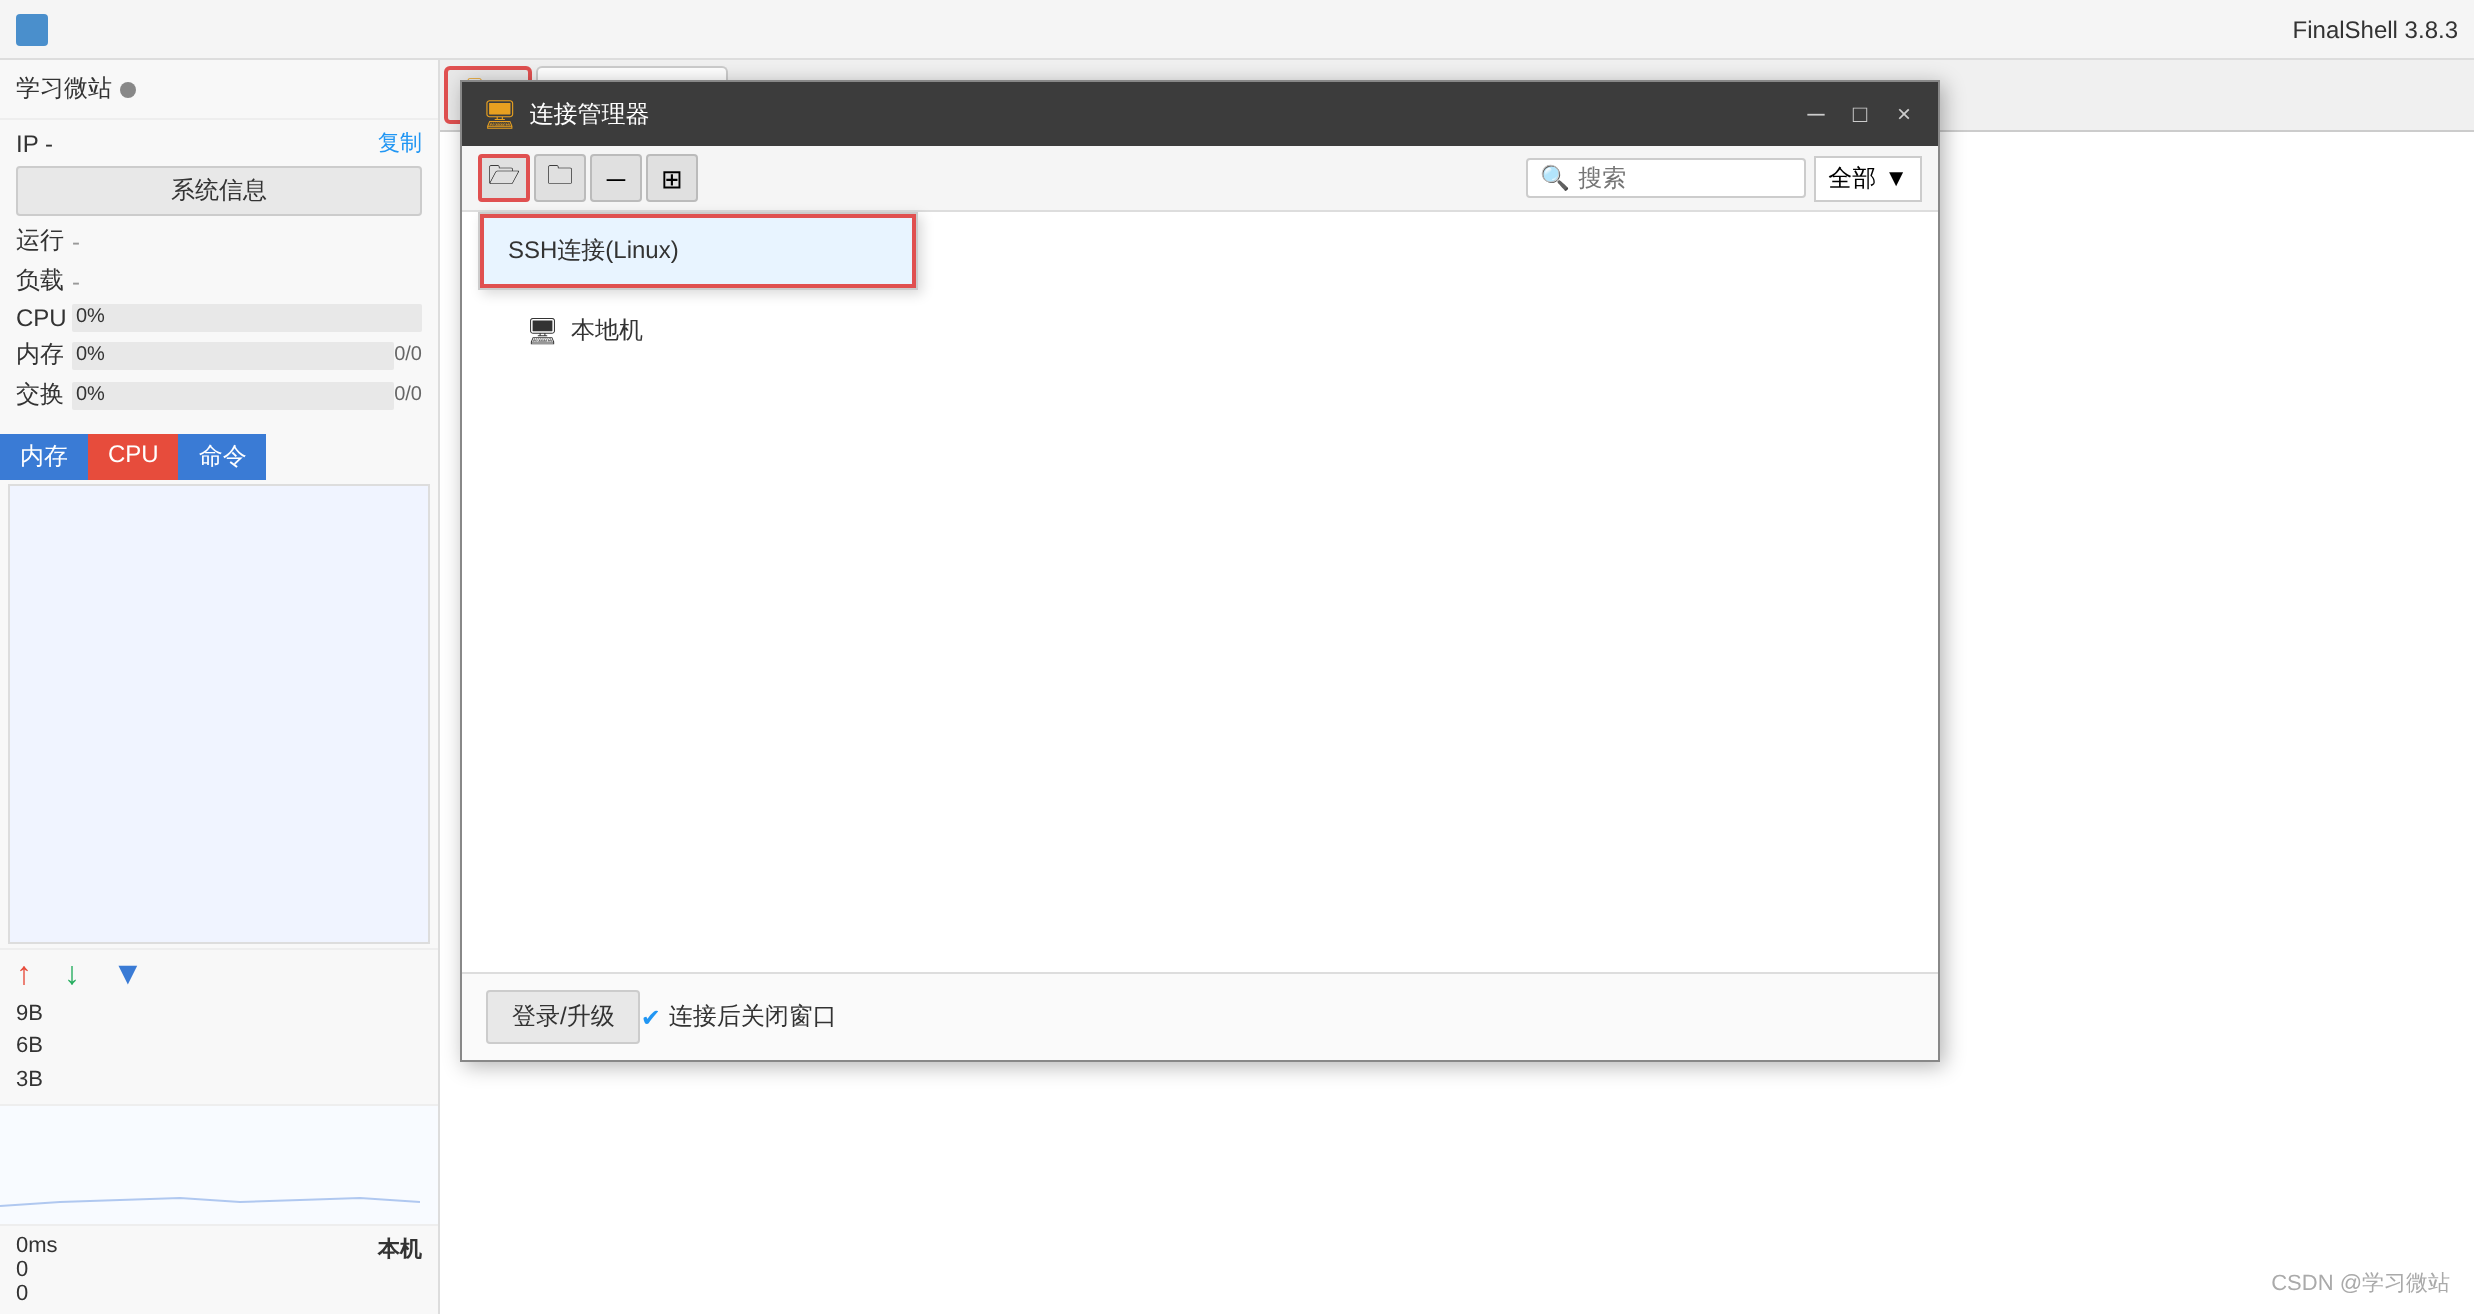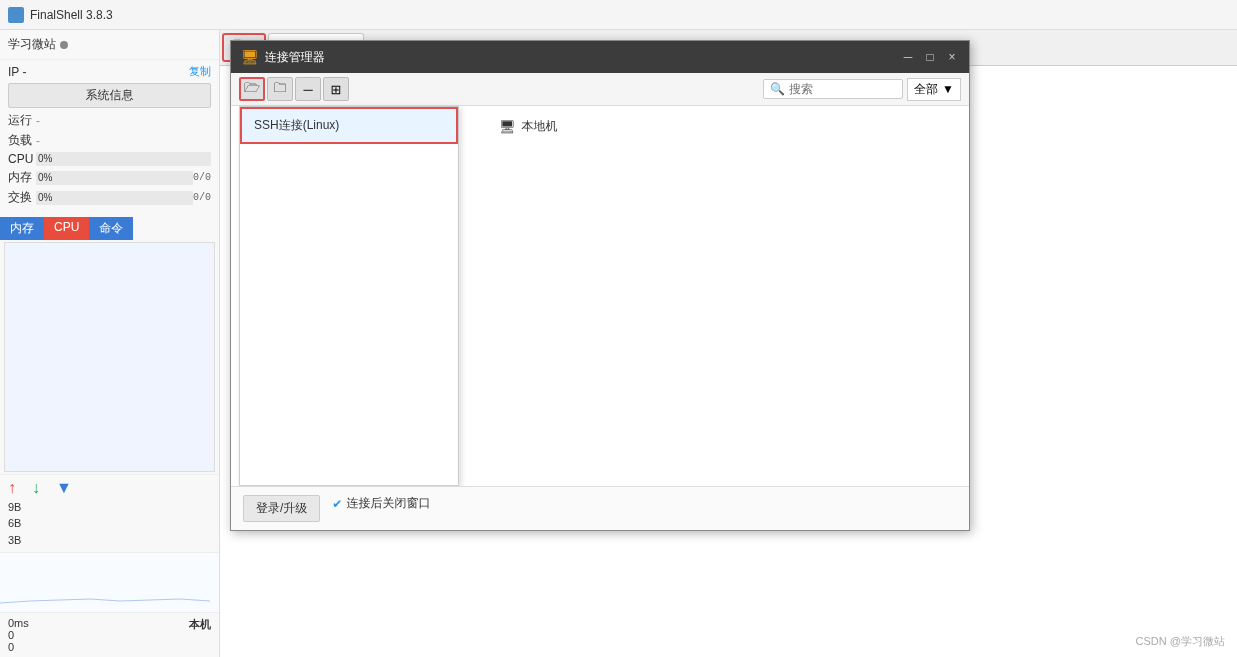--- a/index.html
+++ b/index.html
@@ -15,20 +15,21 @@
 
     
     .title-bar {
       background: #f5f5f5;
       height: 30px;
       display: flex;
       align-items: center;
       padding: 0 8px;
       border-bottom: 1px solid #ddd;
       user-select: none;
+      justify-content: space-between;
     }
     .title-bar-icon {
       width: 16px;
       height: 16px;
       margin-right: 6px;
       background: #4a8fcc;
       border-radius: 2px;
     }
     .title-bar-text {
       font-size: 12px;
@@ -136,21 +137,20 @@
       top: 0;
       font-size: 10px;
       color: #333;
       line-height: 14px;
     }
     .metric-extra {
       margin-left: 0;
       color: #666;
       font-size: 10px;
       white-space: nowrap;
-      font-family: Liberation Mono, monospace;
     }
 
     
     .monitor-tabs {
       display: flex;
       margin-top: 4px;
     }
     .monitor-tab {
       padding: 3px 10px;
       cursor: pointer;
@@ -371,21 +371,21 @@
       font-size: 12px;
       cursor: pointer;
       display: flex;
       align-items: center;
       gap: 4px;
     }
 
     
     .dialog-body {
       display: flex;
-      flex-direction: row;
+      flex-direction: column;
       min-height: 380px;
     }
 
     
     .dropdown-menu {
       background: #fff;
       border: 1px solid #ccc;
       box-shadow: 2px 2px 6px rgba(0,0,0,0.15);
       width: 220px;
       margin: 0 8px;
@@ -419,22 +419,22 @@
       color: #333;
     }
     .tree-item-icon { font-size: 13px; }
     .tree-indent { margin-left: 20px; }
 
     
     .dialog-footer {
       border-top: 1px solid #ddd;
       padding: 8px 12px;
       display: flex;
-      align-items: flex-start;
-      gap: 12px;
+      align-items: center;
+      gap: 0;
       background: #fafafa;
     }
     .footer-btn {
       background: #e8e8e8;
       border: 1px solid #ccc;
       border-radius: 2px;
       padding: 4px 12px;
       cursor: pointer;
       font-size: 12px;
       color: #333;

